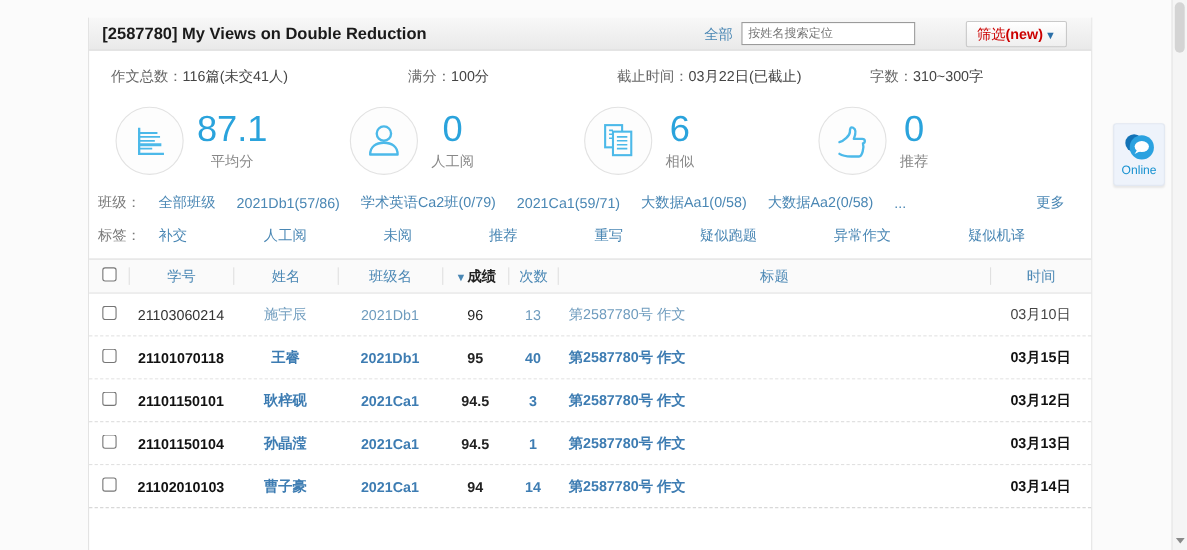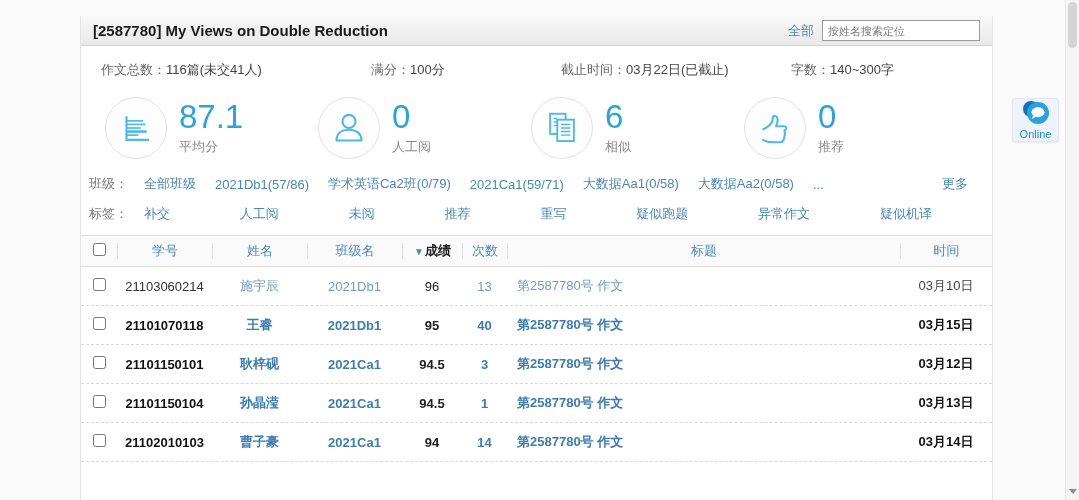--- a/index.html
+++ b/index.html
@@ -23,21 +23,21 @@
   .summary { display:flex; padding:15px 0 0 20px; color:#555; }
   .summary .item { white-space:nowrap; }
   .summary .item:nth-child(1){ width:270px; }
   .summary .item:nth-child(2){ width:190px; }
   .summary .item:nth-child(3){ width:230px; }
   .summary .label { color:#666; }
   .summary .value { color:#444; }
 
   
   .stats { display:flex; padding:18px 0 10px 24px; }
-  .stat { width:213px; display:flex; align-items:center; }
+  .stat { width:213px; display:flex; align-items:center;text-align:center; }
   .stat .circle { width:62px; height:62px; border-radius:50%; border:1px solid #e2e2e2; background:#fdfdfd; display:flex; align-items:center; justify-content:center; flex:0 0 auto; }
   .stat .numwrap { margin-left:12px; }
   .stat .num { font-size:33px; color:#2aa3dc; line-height:34px; }
   .stat .lbl { font-size:13px; color:#888; margin-top:4px; }
 
   
   .linkrow { display:flex; align-items:center; padding:4px 14px 4px 8px; }
   .linkrow .rowlabel { color:#777; margin-right:16px; white-space:nowrap; }
   .linkrow a { color:#4a87b4; text-decoration:none; cursor:pointer; white-space:nowrap; }
   .classes-row { margin-top:2px; }
@@ -76,47 +76,48 @@
   input[type="checkbox"] { width:13px; height:13px; cursor:pointer; }
 
   
   .toolbar { position:absolute; left:0; bottom:0; width:100%; height:46px; background:linear-gradient(#fbfbfb,#dcdcdc); border-top:1px solid #c8c8c8; display:flex; align-items:center; padding:0 10px; }
   .tbtn { background:linear-gradient(#fff,#e7e7e7); border:1px solid #b4b4b4; border-radius:3px; padding:7px 17px; font-size:13px; color:#333; margin-right:7px; cursor:pointer; white-space:nowrap; }
   .tbtn .caret { font-size:9px; color:#666; margin-left:3px; }
   .toolbar .spacer { flex:1; }
   .back-btn { margin-right:8px; padding:7px 14px; }
 
   
-  .online-widget { position:absolute; right:20px; top:98px; width:47px; height:44px; background:#eef3fb; border:1px solid #e2e8f2; border-radius:3px; display:flex; flex-direction:column; align-items:center; justify-content:center; box-shadow:0 1px 2px rgba(0,0,0,0.08); cursor:pointer; }
+  .online-widget { position:absolute; right:20px; top:112px; width:47px; height:57px; background:#eef3fb; border:1px solid #e2e8f2; border-radius:3px; display:flex; flex-direction:column; align-items:center; justify-content:center; box-shadow:0 1px 2px rgba(0,0,0,0.08); cursor:pointer; }
   .online-widget .txt { color:#1691d0; font-size:11px; margin-top:2px; }
 
   
   .scrollbar { position:absolute; right:0; top:0; width:14px; height:500px; background:#f5f5f5; border-left:1px solid #e4e4e4; }
   .scroll-thumb { position:absolute; top:2px; left:2px; width:9px; height:46px; background:#d4d4d4; border-radius:5px; }
   .scroll-down { position:absolute; bottom:6px; left:3px; width:0; height:0; border-left:4px solid transparent; border-right:4px solid transparent; border-top:5px solid #8a8a8a; }
 
   svg { display:block; }
 </style>
 </head>
 <body>
 
 <div class="content">
 
   <div class="titlebar">
     <span class="page-title">[2587780] My Views on Double Reduction</span>
     <span class="spacer"></span>
     <a class="all-link">全部</a>
     <input class="search-input" type="text" placeholder="按姓名搜索定位" style="">
+    <button class="filter-btn"><span class="red">筛选</span><span class="red-bold">(new)</span><span class="caret">▼</span></button>
   </div>
 
   <div class="summary">
     <div class="item"><span class="label">作文总数：</span><span class="value">116篇(未交41人)</span></div>
     <div class="item"><span class="label">满分：</span><span class="value">100分</span></div>
     <div class="item"><span class="label">截止时间：</span><span class="value">03月22日(已截止)</span></div>
-    <div class="item"><span class="label">字数：</span><span class="value">140~300字</span></div>
+    <div class="item"><span class="label">字数：</span><span class="value">310~300字</span></div>
   </div>
 
   <div class="stats">
     <div class="stat">
       <div class="circle">
         <svg width="38" height="38" viewBox="0 0 32 32" fill="none" stroke="#4cb9e9" stroke-width="1.8">
           <path d="M8 6 L8 26 L27 26"></path>
           <path d="M8 10 H22" stroke-width="1.4"></path>
             <path d="M8 13 H24" stroke-width="1.4"></path>
           <path d="M8 16 H20" stroke-width="1.4"></path>

